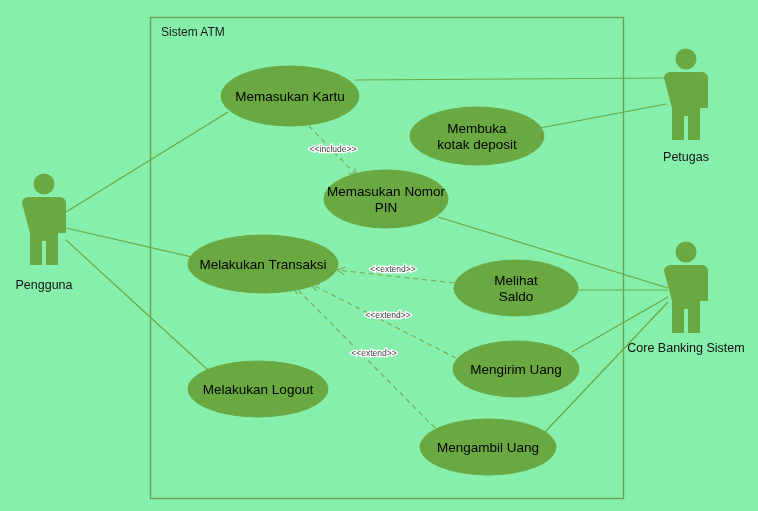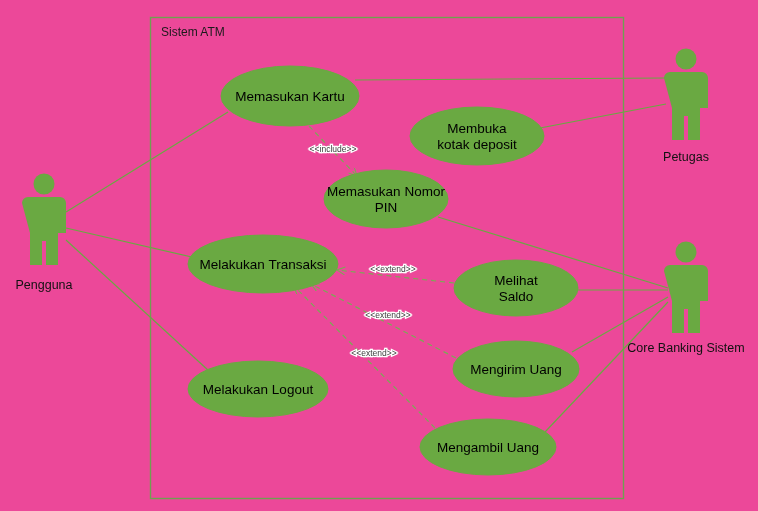--- a/index.html
+++ b/index.html
@@ -1,17 +1,17 @@
 <!DOCTYPE html>
 <html><head>
 <meta charset="utf-8">
 <title>Use Case Diagram</title>
 <style>
   html,body{margin:0;padding:0;background:#ffffff;}
-  #stage{position:relative;width:758px;height:511px;overflow:hidden;background:#ec4899;
+  #stage{position:relative;width:758px;height:511px;overflow:hidden;background:#86efac;
          font-family:"Liberation Sans",sans-serif;}
   #canvas{position:absolute;left:0;top:0;width:758px;height:511px;}
   text{font-family:"Liberation Sans",sans-serif;}
 </style>
 </head>
 <body>
 
 <div id="stage">
   <svg id="canvas" viewBox="0 0 758 511" xmlns="http://www.w3.org/2000/svg">
       <defs>

